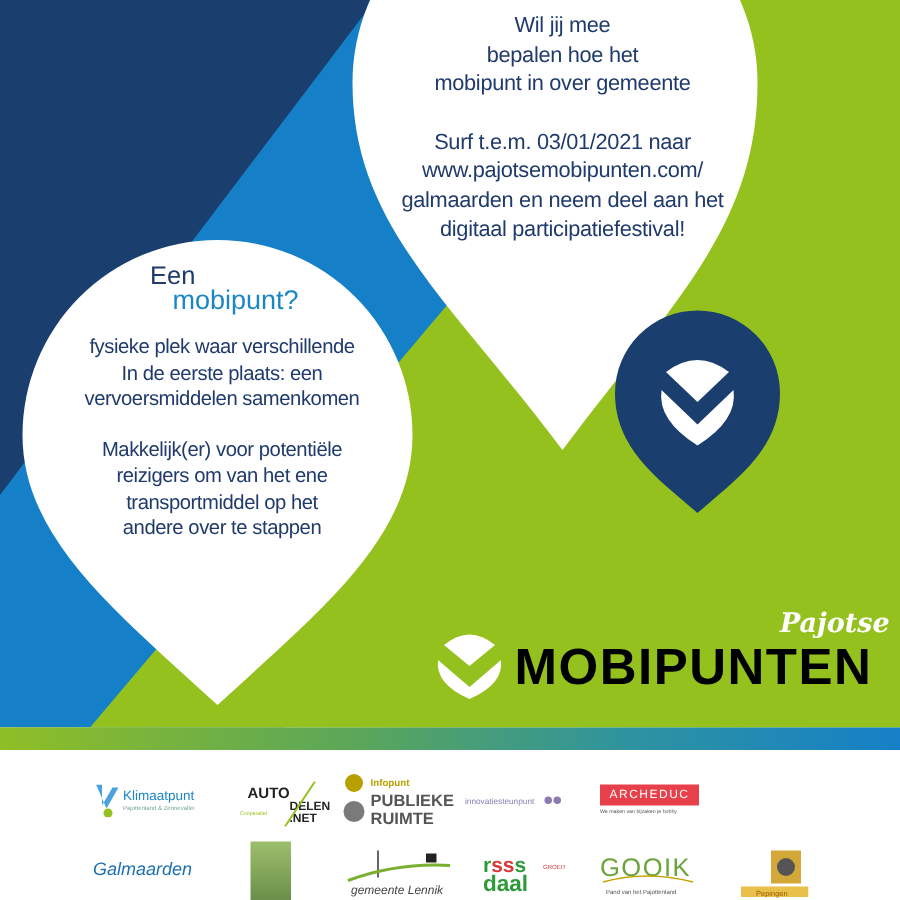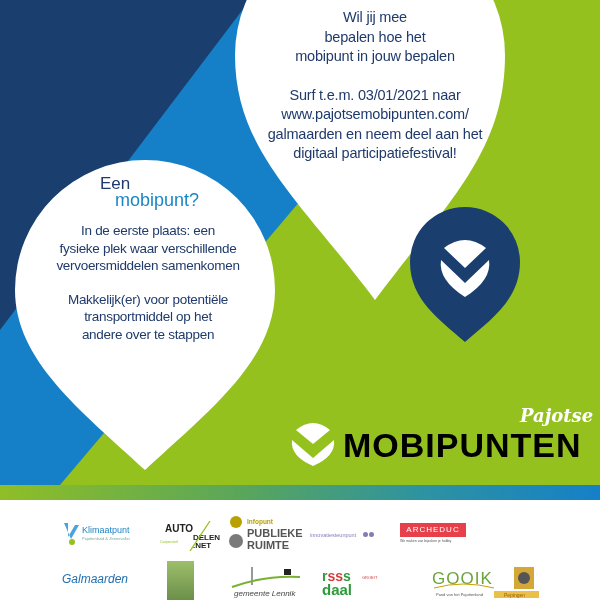--- a/index.html
+++ b/index.html
@@ -42,39 +42,40 @@
     <g>
       <path d="M 465 207 A 55 55 0 0 1 520 262 C 520 300 490 320 465 342 C 440 320 410 300 410 262 A 55 55 0 0 1 465 207 Z" fill="#1a3f6f"></path>
       <path d="M 444 248 Q 465 232 486 248 L 465 268 Z" fill="#ffffff"></path>
       <path d="M 441 260 L 465 283 L 489 260 Q 492 280 465 297 Q 438 280 441 260 Z" fill="#ffffff"></path>
     </g>
   </svg>
 
   <div class="bubble-text right-text">
     <p>Wil jij mee</p>
     <p>bepalen hoe het</p>
-    <p>mobipunt in jouw bepalen</p>
+    <p>mobipunt in over gemeente</p>
     <div class="gap"></div>
     <p>Surf t.e.m. 03/01/2021 naar</p>
     <p>www.pajotsemobipunten.com/</p>
     <p>galmaarden en neem deel aan het</p>
     <p>digitaal participatiefestival!</p>
   </div>
 
   <div class="left-title">
     <span>Een</span>
     <span class="l2">mobipunt?</span>
   </div>
 
   <div class="bubble-text left-text">
+    <p>fysieke plek waar verschillende</p>
     <p>In de eerste plaats: een</p>
-    <p>fysieke plek waar verschillende</p>
     <p>vervoersmiddelen samenkomen</p>
     <div class="gap"></div>
     <p>Makkelijk(er) voor potentiële</p>
+    <p>reizigers om van het ene</p>
     <p>transportmiddel op het</p>
     <p>andere over te stappen</p>
   </div>
 
   <div class="brand">
     <svg class="brand-icon" width="46" height="48" viewBox="0 0 46 48">
       <path d="M 6 12 Q 23 -2 40 12 L 23 26 Z" fill="#ffffff"></path>
       <path d="M 2 22 L 23 40 L 44 22 Q 46 38 23 48 Q 0 38 2 22 Z" fill="#ffffff"></path>
     </svg>
     <span class="brand-pajotse">Pajotse</span>
@@ -129,21 +130,21 @@
       <path d="M 2 22 Q 35 10 70 12" stroke="#7ab030" stroke-width="2" fill="none"></path>
       <rect x="54" y="4" width="7" height="6" fill="#222"></rect>
       <text x="4" y="31" font-size="8" fill="#444" font-style="italic" font-family="Liberation Sans, sans-serif">gemeente Lennik</text>
     </svg>
   </div>
   <div class="logo" style="left:322px;top:64px;">
     <span style="position:absolute;left:0;top:0;font-size:14px;font-weight:bold;color:#2e9a3a;line-height:14px;white-space:nowrap;">r<span style="color:#d53a3a;">ss</span>s</span>
     <span style="position:absolute;left:0;top:13px;font-size:15px;font-weight:bold;color:#2e9a3a;line-height:15px;">daal</span>
     <span style="position:absolute;left:40px;top:6px;font-size:4px;color:#d53a3a;">GROEIT</span>
   </div>
-  <div class="logo" style="left:398px;top:63px;width:70px;height:30px;margin-left:32px;">
+  <div class="logo" style="left:398px;top:63px;width:70px;height:30px;">
     <svg width="70" height="30" viewBox="0 0 70 30">
       <text x="2" y="16" font-size="17" fill="#6aa43a" font-family="Liberation Sans, sans-serif" letter-spacing="1">GOOIK</text>
       <path d="M 4 20 Q 33 12 64 20" stroke="#c8a000" stroke-width="1" fill="none"></path>
       <text x="6" y="28" font-size="4" fill="#555" font-family="Liberation Sans, sans-serif">Pand van het Pajottenland</text>
     </svg>
   </div>
   <div class="logo" style="left:494px;top:60px;width:45px;height:35px;">
     <svg width="45" height="35" viewBox="0 0 45 35">
       <rect x="20" y="2" width="20" height="22" fill="#d4a838"></rect>
       <circle cx="30" cy="13" r="6" fill="#555"></circle>

